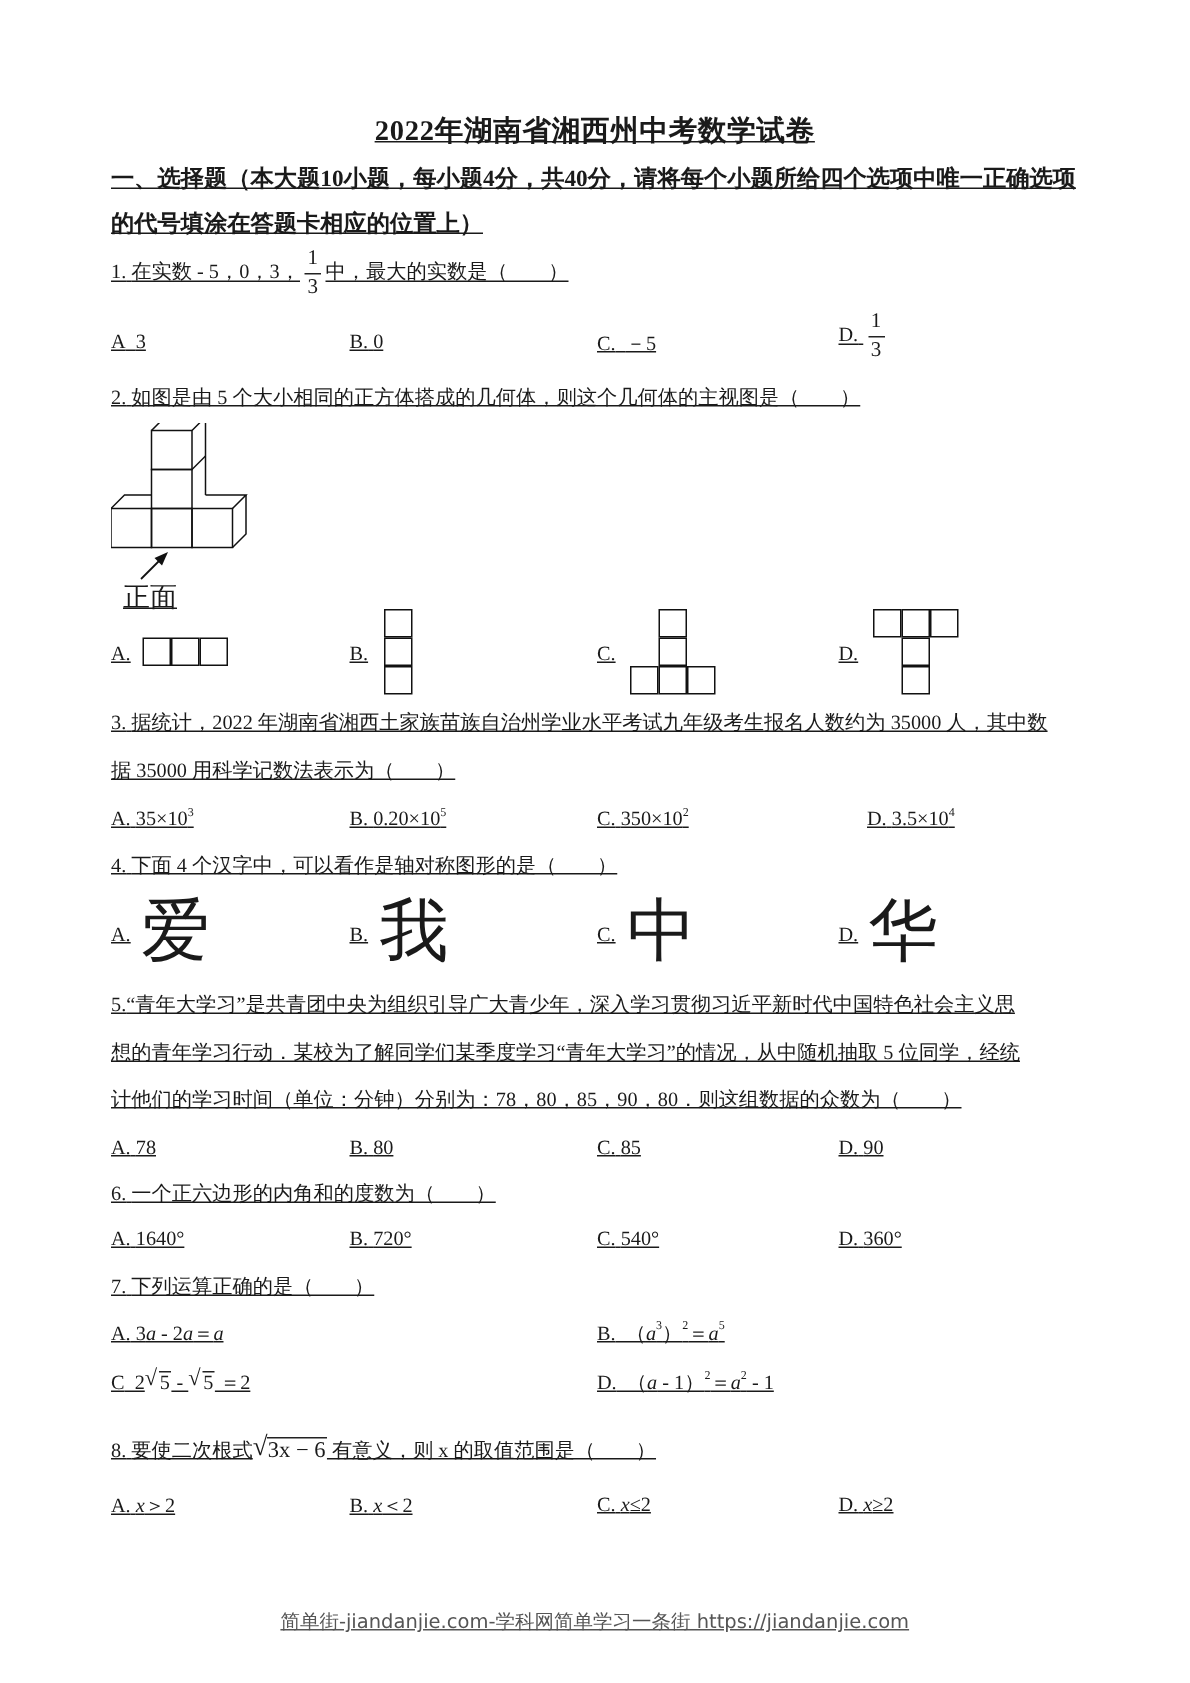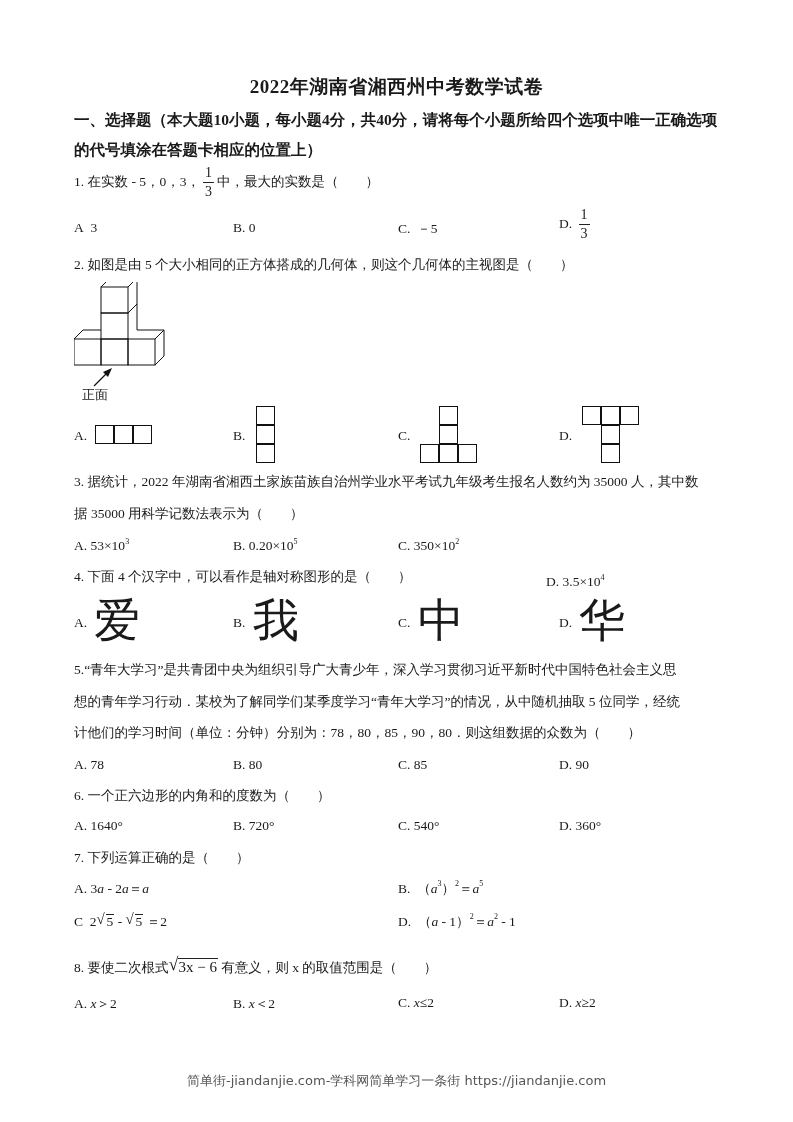--- a/index.html
+++ b/index.html
@@ -1,34 +1,34 @@
 <!DOCTYPE html>
 <html><head>
 <meta charset="utf-8">
 <style>
   * { margin: 0; padding: 0; box-sizing: border-box; }
   html, body { width: 793px; height: 1122px; background: #ffffff; overflow: hidden; }
   body { position: relative; font-family: "Liberation Serif", "DejaVu Serif", serif; color: #1a1a1a; }
-  .abs { position: absolute; white-space: nowrap; }
+  .abs { position: absolute; white-space: nowrap; text-decoration: underline; }
   .title { left: 0; width: 793px; top: 74px; text-align: center; font-size: 19px; font-weight: bold; letter-spacing: 0.5px; }
   .section { left: 74px; width: 650px; font-size: 15.5px; font-weight: bold; line-height: 30px; top: 105px; white-space: normal; }
   .q { font-size: 13.5px; left: 74px; }
   .opt { font-size: 13.5px; }
   .frac { display: inline-flex; flex-direction: column; align-items: center; vertical-align: middle; line-height: 1; margin: 0 3px; font-size: 14px; }
   .frac .num { padding: 0 2px 2px; border-bottom: 1px solid #222; }
   .frac .den { padding-top: 2px; }
   sup { font-size: 8px; vertical-align: top; position: relative; top: -1px; }
   .it { font-style: italic; }
   .sqrt { display: inline-block; position: relative; padding-left: 9px; }
   .sqrt .bar { border-top: 1px solid #222; padding: 0 1px; display: inline-block; line-height: 1.1; }
   .sqrt .rad { position: absolute; left: 0; top: -3px; font-size: 15px; }
   .cell { position: absolute; width: 19px; height: 19px; border: 1px solid #111; }
   .big-char { font-family: "DejaVu Sans", sans-serif; font-size: 46px; position: absolute; top: -18px; left: 20px; line-height: 1; }
   .footer { left: 0; width: 793px; top: 1072px; text-align: center; font-family: "DejaVu Sans", sans-serif; font-size: 13px; color: #555; }
-  .label-front { font-family: "DejaVu Sans", sans-serif; font-size: 13px; }
+  .label-front { font-family: "DejaVu Sans", sans-serif; font-size: 18px; }
 </style>
 </head>
 <body>
 
 <div class="abs title">2022年湖南省湘西州中考数学试卷</div>
 
 <div class="abs section">一、选择题（本大题10小题，每小题4分，共40分，请将每个小题所给四个选项中唯一正确选项的代号填涂在答题卡相应的位置上）</div>
 
 <div class="abs q" style="top:166px;">
   <span>1.</span>
@@ -108,24 +108,24 @@
     <div class="cell" style="left:38px; top:0;"></div>
   <div class="cell" style="left:19px; top:19px;"></div>
     <div class="cell" style="left:19px; top:38px;"></div>
 </div>
 
 <div class="abs q" style="top:473px;">
   <span>3.</span>
   <span>据统计，2022 年湖南省湘西土家族苗族自治州学业水平考试九年级考生报名人数约为 35000 人，其中数</span>
 </div>
 <div class="abs q" style="top:505px;">据 35000 用科学记数法表示为（　　）</div>
-<div class="abs opt" style="left:74px; top:538px;"><span>A.</span> <span>53×10</span><sup>3</sup></div>
+<div class="abs opt" style="left:74px; top:538px;"><span>A.</span> <span>35×10</span><sup>3</sup></div>
 <div class="abs opt" style="left:233px; top:538px;"><span>B.</span> <span>0.20×10</span><sup>5</sup></div>
 <div class="abs opt" style="left:398px; top:538px;text-align:right;"><span>C.</span> <span>350×10</span><sup>2</sup></div>
-<div class="abs opt" style="left:546px; top:538px;margin-top:36px;"><span>D.</span> <span>3.5×10</span><sup>4</sup></div>
+<div class="abs opt" style="left:578px; top:538px;"><span>D.</span> <span>3.5×10</span><sup>4</sup></div>
 
 <div class="abs q" style="top:568px;">
   <span>4.</span>
   <span>下面 4 个汉字中，可以看作是轴对称图形的是（　　）</span>
 </div>
 <div class="abs opt" style="left:74px; top:615px;"><span>A.</span><span class="big-char">爱</span></div>
 <div class="abs opt" style="left:233px; top:615px;"><span>B.</span><span class="big-char">我</span></div>
 <div class="abs opt" style="left:398px; top:615px;"><span>C.</span><span class="big-char">中</span></div>
 <div class="abs opt" style="left:559px; top:615px;"><span>D.</span><span class="big-char">华</span></div>
 

